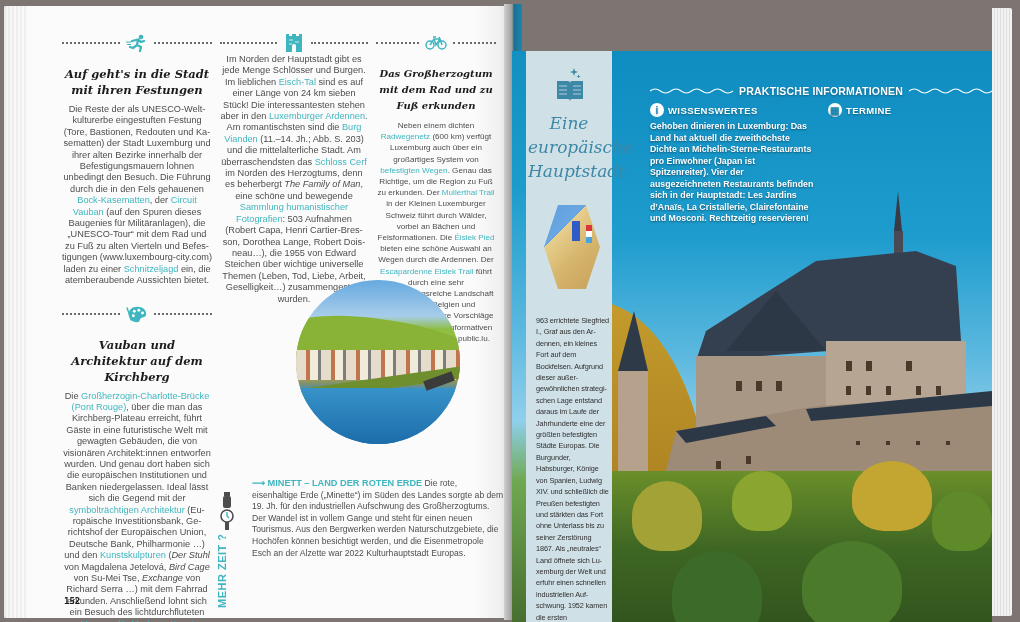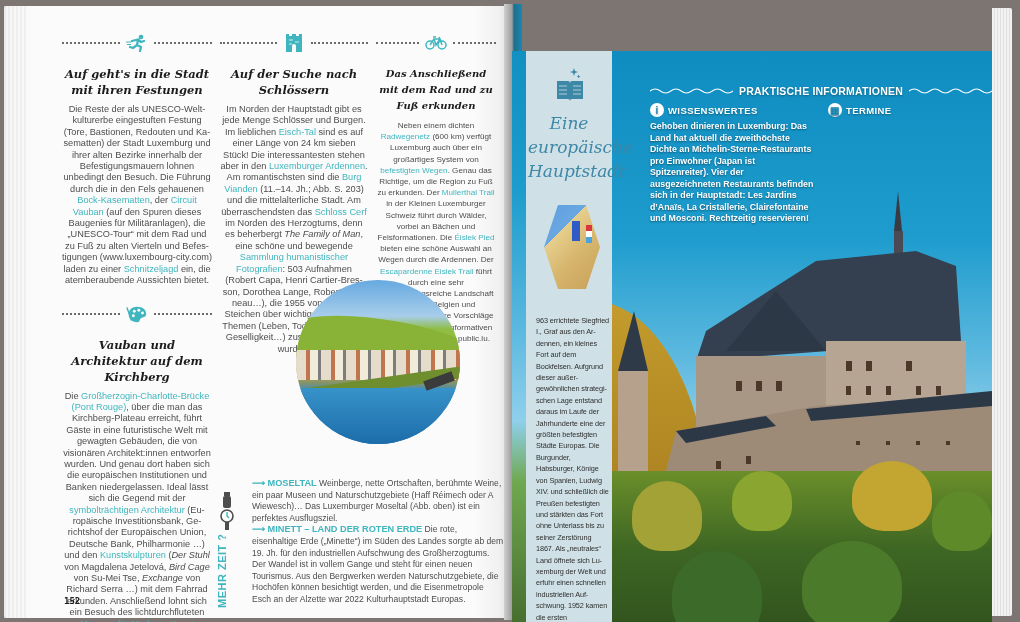--- a/index.html
+++ b/index.html
@@ -168,39 +168,38 @@
       <span class="dots"></span>
       <span class="div-icon">
         <svg width="20" height="20" viewBox="0 0 20 20">
             <path d="M2 1 H5 V3 H8 V1 H12 V3 H15 V1 H18 V19 H2 Z" fill="#3fb6bf"></path>
             <path d="M8 19 V13 A2 2 0 0 1 12 13 V19 Z" fill="#fbfbfb"></path>
             <path d="M5 7 H9 M11 9 H15 M5 11 H8" stroke="#fbfbfb" stroke-width=".8"></path>
           </svg>
       </span>
       <span class="dots"></span>
     </div>
-    <h2 class="heading">Auf der Suche nach Schlössern</h2>
     <div class="body">
         <p style="width:148px"><span>Im Norden der Hauptstadt gibt es jede Menge Schlösser und Burgen. Im lieblichen </span><span class="hl">Eisch-Tal</span><span> sind es auf einer Länge von 24 km sieben Stück! Die interessantesten stehen aber in den </span><span class="hl">Luxemburger Arden­nen</span><span>. Am romantischsten sind die </span><span class="hl">Burg Vianden</span><span> (11.–14. Jh.; Abb. S. 203) und die mittelalterliche Stadt. Am überraschendsten das </span><span class="hl">Schloss Cerf</span><span> im Norden des Her­zogtums, denn es beherbergt </span><em>The Family of Man</em><span>, eine schöne und be­wegende </span><span class="hl">Sammlung humanisti­scher Fotografien</span><span>: 503 Aufnahmen (Robert Capa, Henri Cartier-Bres­son, Dorothea Lange, Robert Dois­neau…), die 1955 von Edward Steichen über wichtige universelle Themen (Leben, Tod, Liebe, Arbeit, Gesellig­keit…) zusam­mengestellt wurden.</span></p>
       </div>
   </div>
 
   <div class="col col3">
     <div class="divider">
       <span class="dots"></span>
       <span class="div-icon">
         <svg width="22" height="16" viewBox="0 0 22 16">
             <circle cx="5" cy="10" r="4" stroke="#3fb6bf" stroke-width="1.5" fill="none"></circle>
             <circle cx="17" cy="10" r="4" stroke="#3fb6bf" stroke-width="1.5" fill="none"></circle>
             <path d="M5 10 L9 4 L15 4 L17 10 M9 4 L11 10 L15 4 M8 2 H11 M14 2 L15 4" stroke="#3fb6bf" stroke-width="1.5" fill="none"></path>
           </svg>
       </span>
       <span class="dots"></span>
     </div>
-    <h2 class="heading">Das Anschließend mit dem Rad und zu Fuß erkunden</h2>
+    <h2 class="heading">Das Großherzogtum mit dem Rad und zu Fuß erkunden</h2>
     <div class="body">
         <p><span>Neben einem dichten </span><span class="hl">Radwegenetz</span><span> (600 km) verfügt Luxemburg auch über ein großartiges System von </span><span class="hl">befestigten Wegen</span><span>. Genau das Richtige, um die Region zu Fuß zu erkunden. Der </span><span class="hl">Mullerthal Trail</span><span> in der Kleinen Luxemburger Schweiz führt durch Wälder, vorbei an Bächen und Felsformationen. Die </span><span class="hl">Éislek Pied</span><span> bieten eine schöne Auswahl an We­gen durch die Ardennen. Der </span><span class="hl">Esca­pardenne Eislek Trail</span><span> führt durch eine sehr abwechslungsreiche Landschaft zwischen Belgien und Luxemburg. Weitere Vorschläge fin­den sich auf der informativen Web­site luxembourg.public.lu.</span></p>
       </div>
   </div>
 
   <div class="circle-photo">
     <div class="hill"></div>
     <div class="houses"></div>
     <div class="bank"></div>
     <div class="river"></div>
@@ -210,21 +209,20 @@
   <div class="mehr-zeit">
     <svg class="mz-icon" viewBox="0 0 14 38">
         <rect x="4" y="0" width="6" height="4" fill="#4d4d4d"></rect>
         <rect x="3" y="4" width="8" height="12" rx="2" fill="#4d4d4d"></rect>
         <circle cx="7" cy="24" r="6" stroke="#4d4d4d" stroke-width="1.6" fill="#fff"></circle>
         <path d="M7 20 V24 L9 26" stroke="#3fb6bf" stroke-width="1.4" fill="none"></path>
         <rect x="5" y="30" width="4" height="8" fill="#4d4d4d"></rect>
       </svg>
     <div class="mz-vertical">MEHR ZEIT ?</div>
     <div class="mz-text">
-      <p><span class="tag">⟶</span> <span class="tag">MOSELTAL</span><span> Weinberge, nette Ortschaften, berühmte Weine, ein paar Museen und Naturschutzgebiete (Haff Réimech oder A Wiewesch)… Das Luxemburger Moseltal (Abb. oben) ist ein perfek­tes Ausflugsziel.</span></p>
       <p><span class="tag">⟶</span> <span class="tag">MINETT – LAND DER ROTEN ERDE</span><span> Die rote, eisenhaltige Erde („Minette“) im Süden des Landes sorgte ab dem 19. Jh. für den industriellen Aufschwung des Großherzogtums. Der Wandel ist in vollem Gange und steht für einen neuen Tourismus. Aus den Bergwerken werden Naturschutzgebiete, die Hochöfen können be­sichtigt werden, und die Eisenmetropole Esch an der Alzette war 2022 Kulturhauptstadt Europas.</span></p>
     </div>
   </div>
 
   <div class="page-number">152</div>
 
   <div class="gutter"></div>
 
   <div class="right-page">
     <div class="photo">

